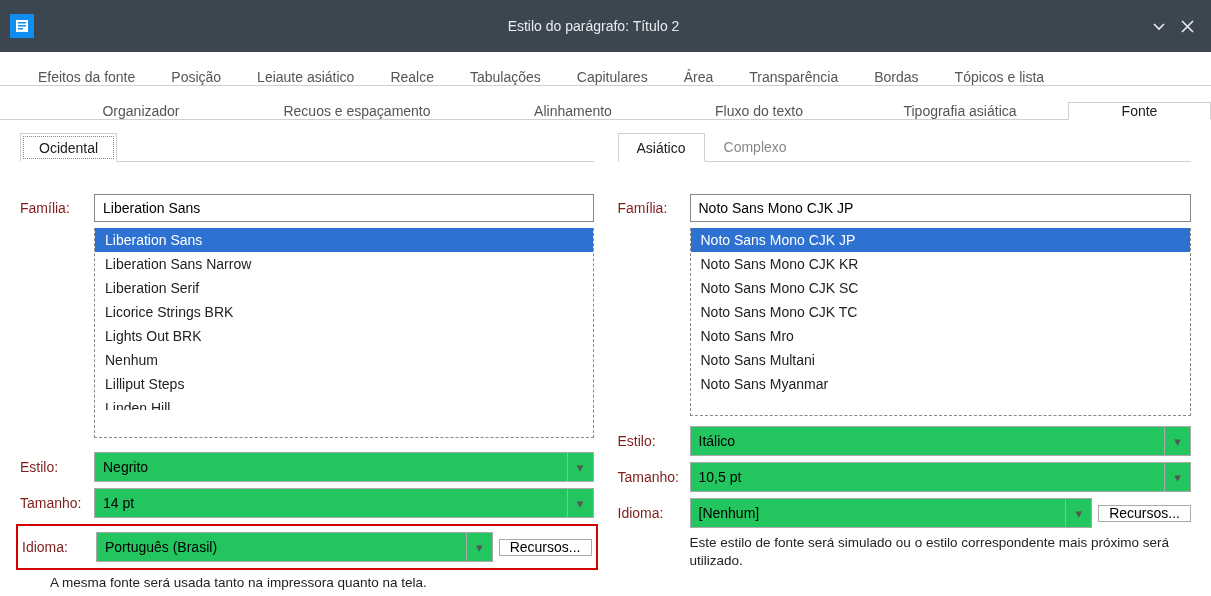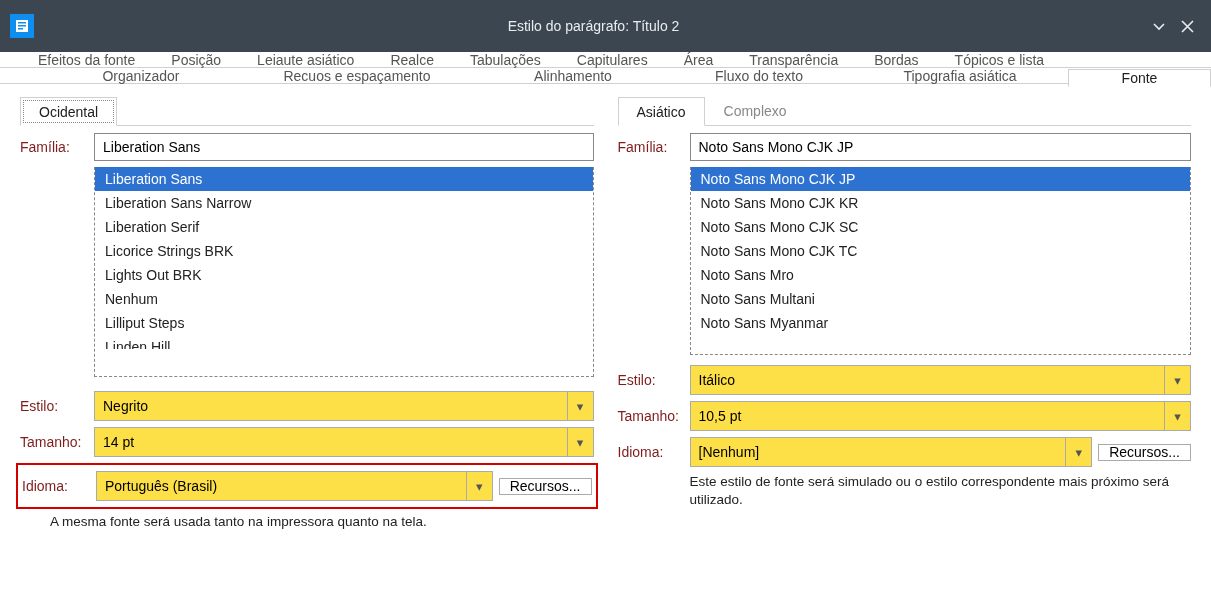--- a/index.html
+++ b/index.html
@@ -1,41 +1,41 @@
 <!DOCTYPE html>
 <html><head>
 <meta charset="utf-8">
 <style>
 * { box-sizing: border-box; margin: 0; padding: 0; }
 body { font-family: "Segoe UI", "Liberation Sans", Arial, sans-serif; font-size: 13px; background: #fff; width: 1211px; height: 596px; overflow: hidden; }
 .titlebar { background: #3c4650; height: 52px; display: flex; align-items: center; padding: 16px 10px; color: #fff; }
 .titlebar .icon { width: 24px; height: 24px; background: #0f8ef0; display: flex; align-items: center; justify-content: center; margin-right: 8px; }
 .titlebar .title { flex: 1; text-align: center; font-size: 14px; color: #e8ecef; }
 .titlebar .btn { width: 28px; height: 28px; display: flex; align-items: center; justify-content: center; color: #e8ecef; cursor: pointer; }
-.tabrow { height: 16px; border-bottom: 1px solid #d0d0d0; display: flex; align-items: flex-start; }
+.tabrow { height: 34px; border-bottom: 1px solid #d0d0d0; display: flex; align-items: flex-end; }
 .tabrow .tab { padding: 0 18px; display: flex; align-items: center; color: #555; cursor: pointer; font-size: 14px; }
 .tabrow .tab.active { border: 1px solid #d0d0d0; border-bottom: 1px solid #fff; background: #fff; color: #202020; position: relative; top: 1px; }
 .tabrow.row1 { padding-left: 20px; }
 .tabrow.row2 { padding-left: 48px; }
 .content { padding: 12px 20px 0 20px; display: flex; gap: 24px; }
 .col { flex: 1; }
-.subtabs { height: 30px; display: flex; align-items: stretch; border-bottom: 1px solid #d0d0d0; margin-bottom: 7px; }
+.subtabs { height: 30px; display: flex; align-items: stretch; border-bottom: 1px solid #d0d0d0; margin-bottom: 32px; }
 .subtab { padding: 0 18px; display: flex; align-items: center; color: #888; cursor: pointer; font-size: 14px; border: 1px solid transparent; }
 .subtab.active { border: 1px solid #d0d0d0; border-bottom: 1px solid #fff; color: #202020; position: relative; top: 1px; background: #fff; }
 .subtab.active.dotted { outline: 1px dotted #888; outline-offset: -4px; }
 .formrow { display: flex; align-items: center; margin-bottom: 6px; }
 .formrow label { width: 74px; font-size: 14px; color: #7f1d1d; }
 .formrow .input { flex: 1; height: 28px; border: 1px solid #888; padding: 0 8px; font-size: 14px; display: flex; align-items: center; background: #fff; }
 .listbox { border: 1px dashed #888; border-top: none; margin-left: 74px; height: 210px; overflow: hidden; }
 .col.left .listbox { height: 210px; }
 .col.right .listbox { height: 188px; }
 .listbox .item { padding: 4px 10px; font-size: 14px; color: #222; cursor: default; }
 .listbox .item.selected { background: #2d71d1; color: #fff; }
 .listbox .item.cut { height: 14px; overflow: hidden; }
-.combo { flex: 1; height: 30px; border: 1px solid #aaa; display: flex; align-items: stretch; background: #fde047; }
+.combo { flex: 1; height: 30px; border: 1px solid #aaa; display: flex; align-items: stretch; background: #22c55e; }
 .combo .val { flex: 1; padding: 0 8px; display: flex; align-items: center; font-size: 14px; }
 .combo .arrow { width: 26px; border-left: 1px solid #ccc; display: flex; align-items: center; justify-content: center; color: #555; }
 .combo.split .arrow { border-left: 1px solid #aaa; }
 .btnflat { height: 17px; padding: 0 10px; border: 1px solid #aaa; background: #fff; display: flex; align-items: center; font-size: 14px; margin-left: 6px; cursor: pointer; }
 .redbox { border: 2px solid #d40000; padding: 6px 4px; margin-left: -4px; margin-right: -4px; }
 .hint { margin-left: 30px; font-size: 13.5px; color: #222; margin-top: 4px; line-height: 1.35; }
 .col.right .formrow label { width: 72px; }
 .col.right .listbox { margin-left: 72px; }
 .col.right .hint { margin-left: 72px; }
 svg { display: block; }

